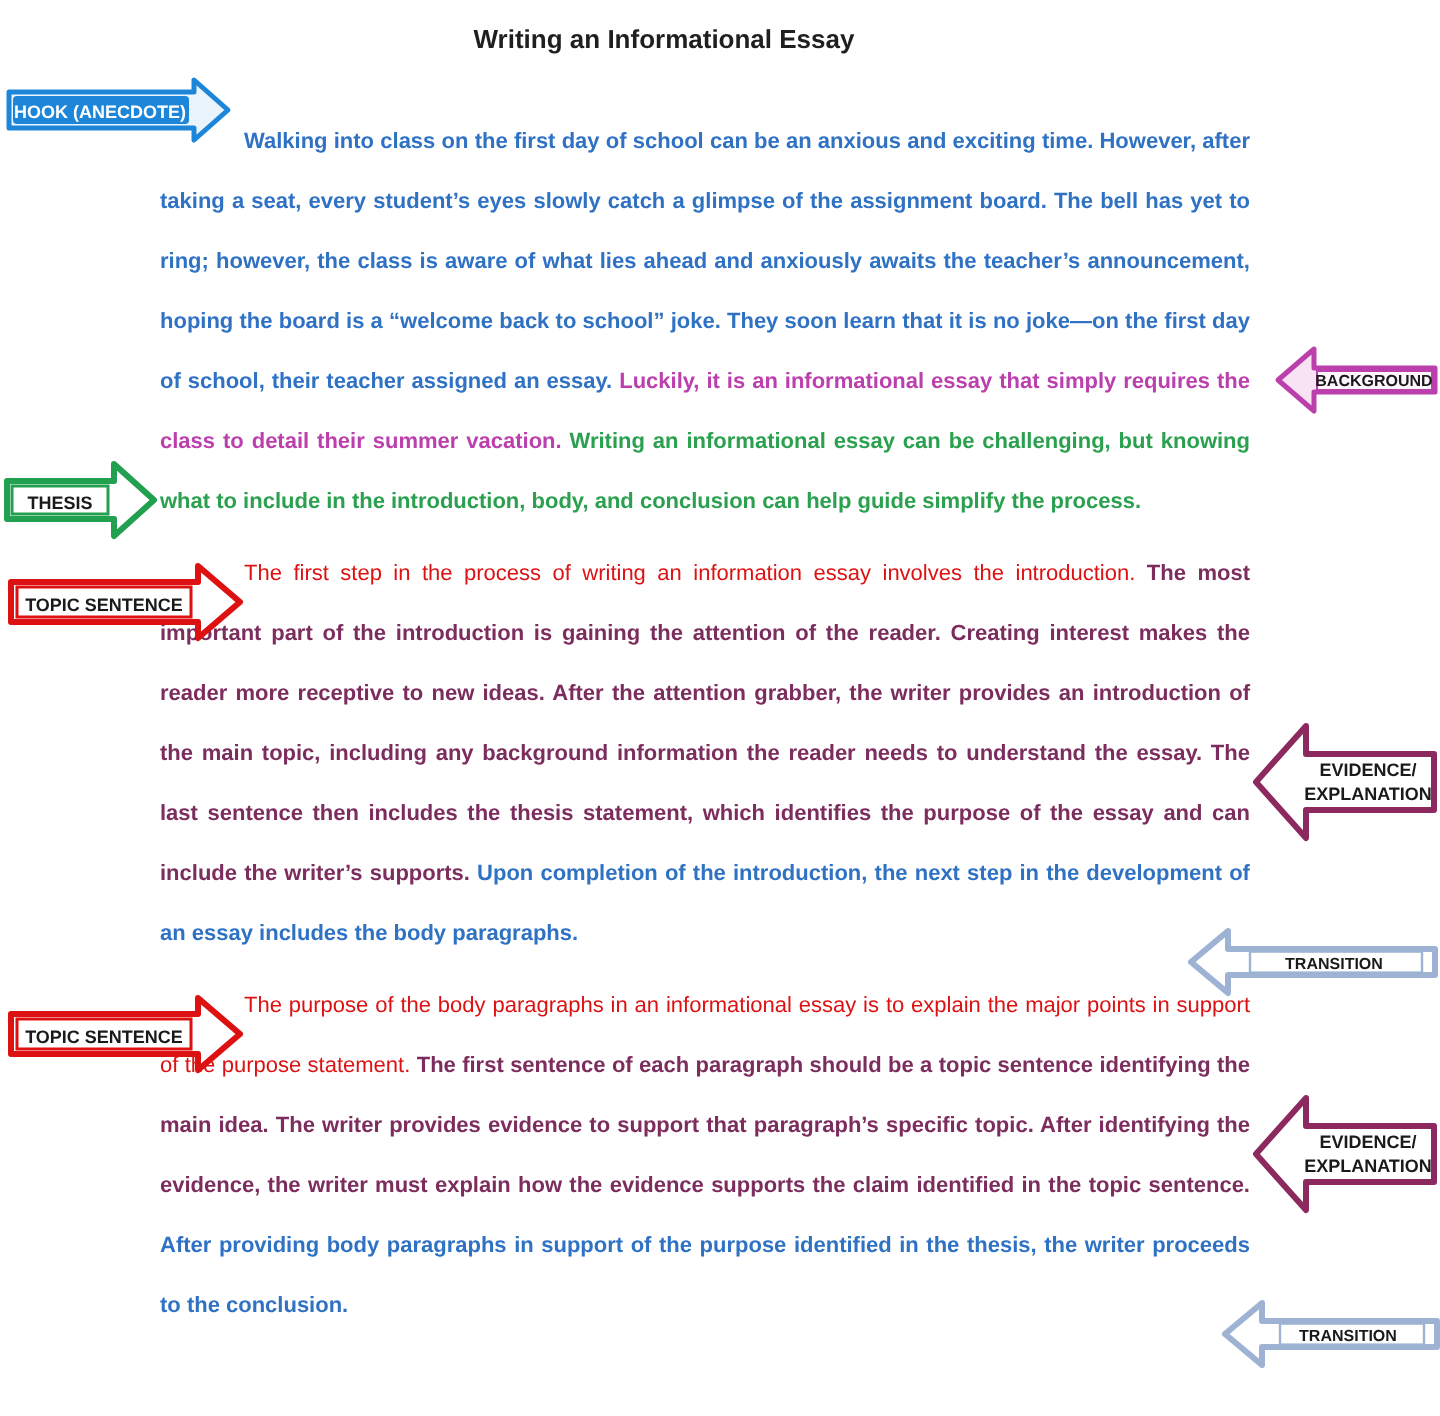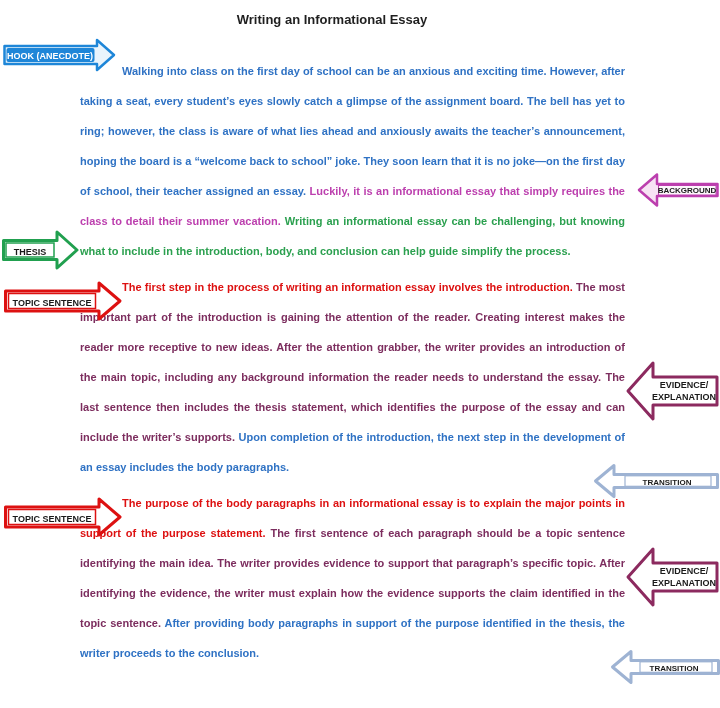--- a/index.html
+++ b/index.html
@@ -13,21 +13,21 @@
     text-align:center; font-size:13px; font-weight:700; color:#1f1f1f;
   }
   #essay-body {
     position:absolute; left:80px; top:56px; width:545px;
     font-size:11px; font-weight:600; line-height:30px; text-align:justify;
   }
   .essay-para { margin:0 0 6px 0; text-indent:42px; }
   .seg-blue    { color:var(--t-blue); }
   .seg-magenta { color:var(--t-magenta); }
   .seg-green   { color:var(--t-green); }
-  .seg-red     { color:var(--t-red); font-weight:700;margin-top:32px; }
+  .seg-red     { color:var(--t-red); font-weight:400;margin-top:32px; }
   .seg-plum    { color:var(--t-plum); }
   svg.arrow { position:absolute; overflow:visible; }
   .arrow-label {
     font-family:"Liberation Sans", sans-serif;
     font-weight:700; fill:#1a1a1a; text-anchor:middle;
   }
   .arrow-label.light { fill:#ffffff; }
   .sz9 { font-size:9px; }
   .sz8 { font-size:8px; }
 </style>

